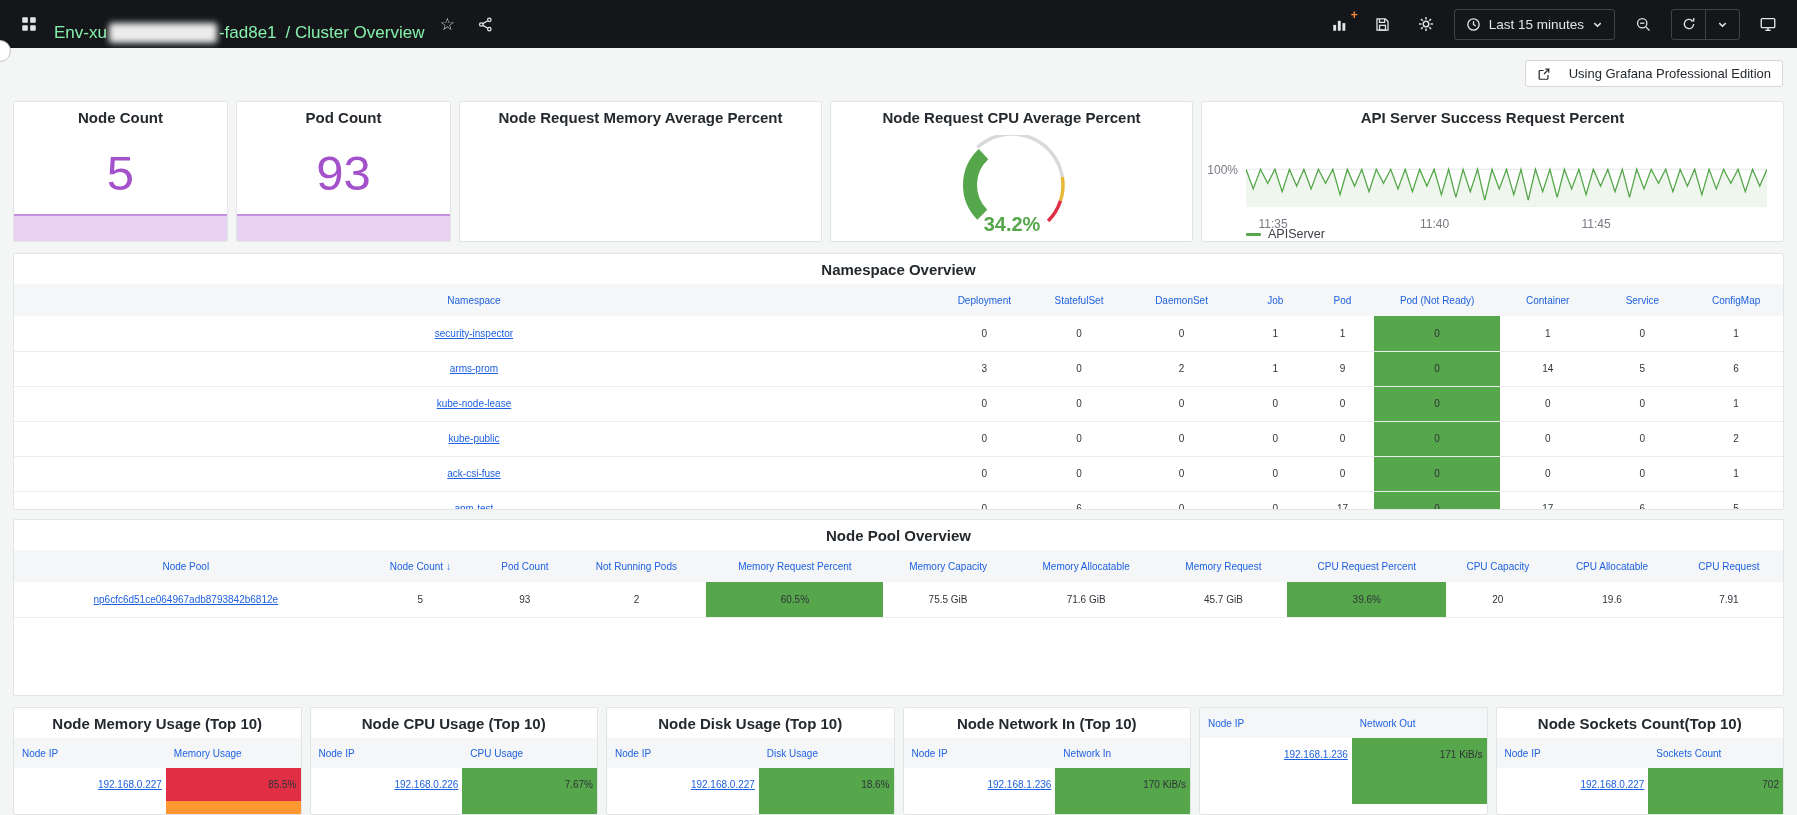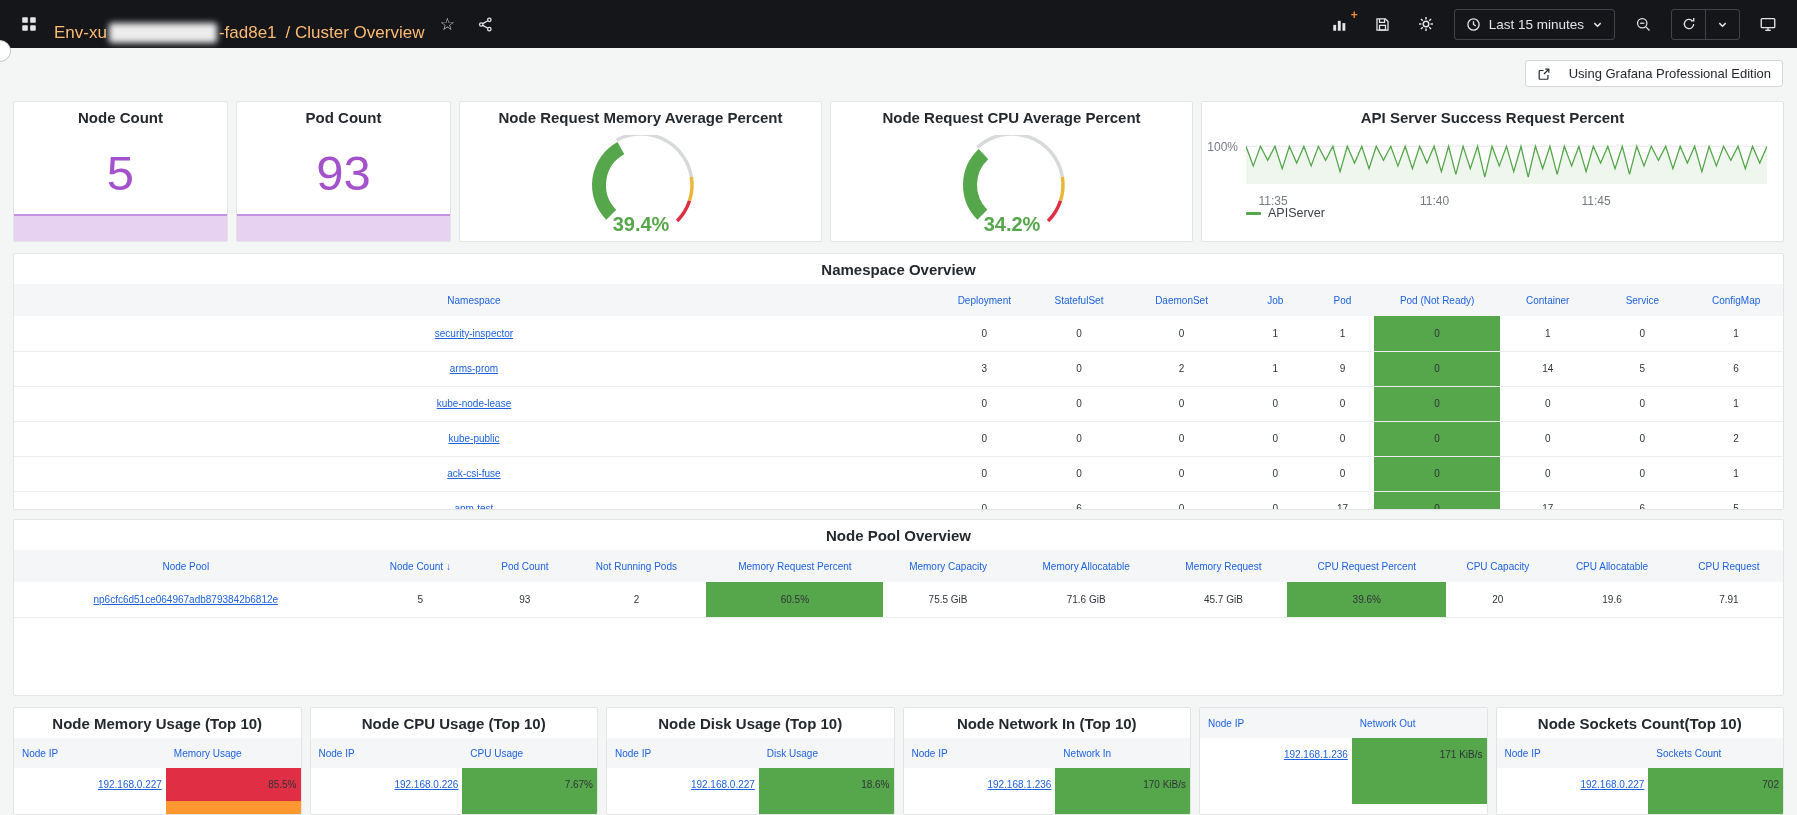--- a/index.html
+++ b/index.html
@@ -7,21 +7,21 @@
   body {
     width:1797px; height:815px; overflow:hidden; position:relative;
     background:#f4f5f5; color:#24292e;
     font-family:"Liberation Sans", sans-serif;
   }
   
   .topbar { height:48px; background:#141619; display:flex; align-items:center; padding:0 14px; gap:8px; }
   .icon-btn { background:none; border:none; padding:0; width:30px; height:30px; color:#e4e5e9;
     display:flex; align-items:center; justify-content:center; cursor:pointer; position:relative; flex:none; }
   .icon-btn svg { display:block; }
-  .breadcrumb { color:#fdba74; font-size:17px; font-weight:500; display:flex; align-items:center; white-space:nowrap; margin-left:2px;margin-top:17px; }
+  .breadcrumb { color:#86efac; font-size:17px; font-weight:500; display:flex; align-items:center; white-space:nowrap; margin-left:2px;margin-top:17px; }
   .redacted { display:inline-block; width:108px; height:20px; background:rgba(255,255,255,0.92);
     border-radius:3px; filter:blur(3px); margin:0 2px; }
   .crumb-page { margin-left:9px; }
   .star-glyph { font-size:17px; color:#d8d9da; line-height:1; }
   .tb-right { margin-left:auto; display:flex; align-items:center; gap:13px; }
   .plus-badge { position:absolute; top:0px; right:-3px; color:#FF8833; font-size:12px; font-weight:700; line-height:1; }
   .time-pill { display:flex; align-items:center; gap:8px; height:31px; padding:0 11px;
     border:1px solid rgba(204,204,220,0.25); border-radius:3px; background:none; color:#e4e5e9;
     font-size:13.5px; font-family:inherit; cursor:pointer;justify-content:space-between; }
   .refresh-group { display:flex; align-items:stretch; height:31px; border:1px solid rgba(204,204,220,0.25); border-radius:3px; }
@@ -42,21 +42,21 @@
   .row1 { display:flex; gap:8px; height:141px; margin-bottom:11px; }
   .stat-panel { width:215px; }
   .stat-value { position:absolute; left:0; right:0; top:32px; bottom:30px; display:flex;
     align-items:center; justify-content:center; font-size:49px; font-weight:500; color:#A352CC; }
   .stat-spark { position:absolute; left:0; right:0; bottom:0; height:27px;
     background:rgba(163,82,204,0.26); border-top:2px solid rgba(163,82,204,0.5); }
   .gauge-panel { width:363px; display:flex; flex-direction:column; }
   .gauge-wrap { flex:1; display:flex; align-items:center; justify-content:center; }
   svg text { font-family:"Liberation Sans", sans-serif; }
   .ts-panel { flex:1; display:flex; flex-direction:column; }
-  .ts-body { display:flex; margin-top:9px; padding-right:16px; }
+  .ts-body { display:flex; margin-top:32px; padding-right:16px; }
   .ts-ylabel { width:44px; text-align:right; padding-right:8px; font-size:12px; color:#767b82; line-height:12px; margin-top:0; }
   .ts-plot { flex:1; height:44px; position:relative; }
   .ts-xticks { position:relative; height:18px; margin:0 16px 0 44px; font-size:12px; color:#767b82; }
   .xtick { position:absolute; top:9px; transform:translateX(-50%); }
   .ts-legend { display:flex; align-items:center; gap:7px; margin:3px 0 0 44px; font-size:12.5px; color:#3e4248; }
   .legend-swatch { width:15px; height:3px; background:#56A64B; border-radius:1px; }
   
   .table-panel { margin-bottom:9px; }
   #ns-panel { height:257px; }
   #np-panel { height:177px; margin-bottom:11px; }
@@ -195,29 +195,20 @@
       <div class="stat-value">5</div>
       <div class="stat-spark"></div>
     </section>
     <section class="panel stat-panel">
       <div class="panel-title">Pod Count</div>
       <div class="stat-value">93</div>
       <div class="stat-spark"></div>
     </section>
     <section class="panel gauge-panel">
       <div class="panel-title">Node Request Memory Average Percent</div>
-      <div class="gauge-wrap">
-          <svg viewBox="0 0 140 104" width="150" height="104">
-            <path d="M 45.571086565117184 5.231392824982791 A 51 51 0 0 1 120.37210537035202 42.02184228294822" fill="none" stroke="#d8d9da" stroke-width="3.5"></path>
-            <path d="M 120.37210537035202 42.02184228294822 A 51 51 0 0 1 118.50388233105284 65.7598667131223" fill="none" stroke="#EAB839" stroke-width="3.5"></path>
-            <path d="M 118.50388233105284 65.7598667131223 A 51 51 0 0 1 106.06244584051393 86.06244584051393" fill="none" stroke="#E02F44" stroke-width="3.5"></path>
-            <path d="M 40.301515190165006 79.698484809835 A 42 42 0 0 1 49.88207128892003 13.131735267632891" fill="none" stroke="#56A64B" stroke-width="14"></path>
-            <text x="70" y="96" text-anchor="middle" fill="#56A64B" font-size="20" font-weight="700">39.4%</text>
-          </svg>
-        </div>
     </section>
     <section class="panel gauge-panel">
       <div class="panel-title">Node Request CPU Average Percent</div>
       <div class="gauge-wrap">
           <svg viewBox="0 0 140 104" width="150" height="104">
             <path d="M 35.440031689024785 12.495219100168185 A 51 51 0 0 1 120.37210537035202 42.02184228294822" fill="none" stroke="#d8d9da" stroke-width="3.5"></path>
             <path d="M 120.37210537035202 42.02184228294822 A 51 51 0 0 1 118.50388233105284 65.7598667131223" fill="none" stroke="#EAB839" stroke-width="3.5"></path>
             <path d="M 118.50388233105284 65.7598667131223 A 51 51 0 0 1 106.06244584051393 86.06244584051393" fill="none" stroke="#E02F44" stroke-width="3.5"></path>
             <path d="M 40.301515190165006 79.698484809835 A 42 42 0 0 1 41.53884962625571 19.11370984719733" fill="none" stroke="#56A64B" stroke-width="14"></path>
             <text x="70" y="96" text-anchor="middle" fill="#56A64B" font-size="20" font-weight="700">34.2%</text>

